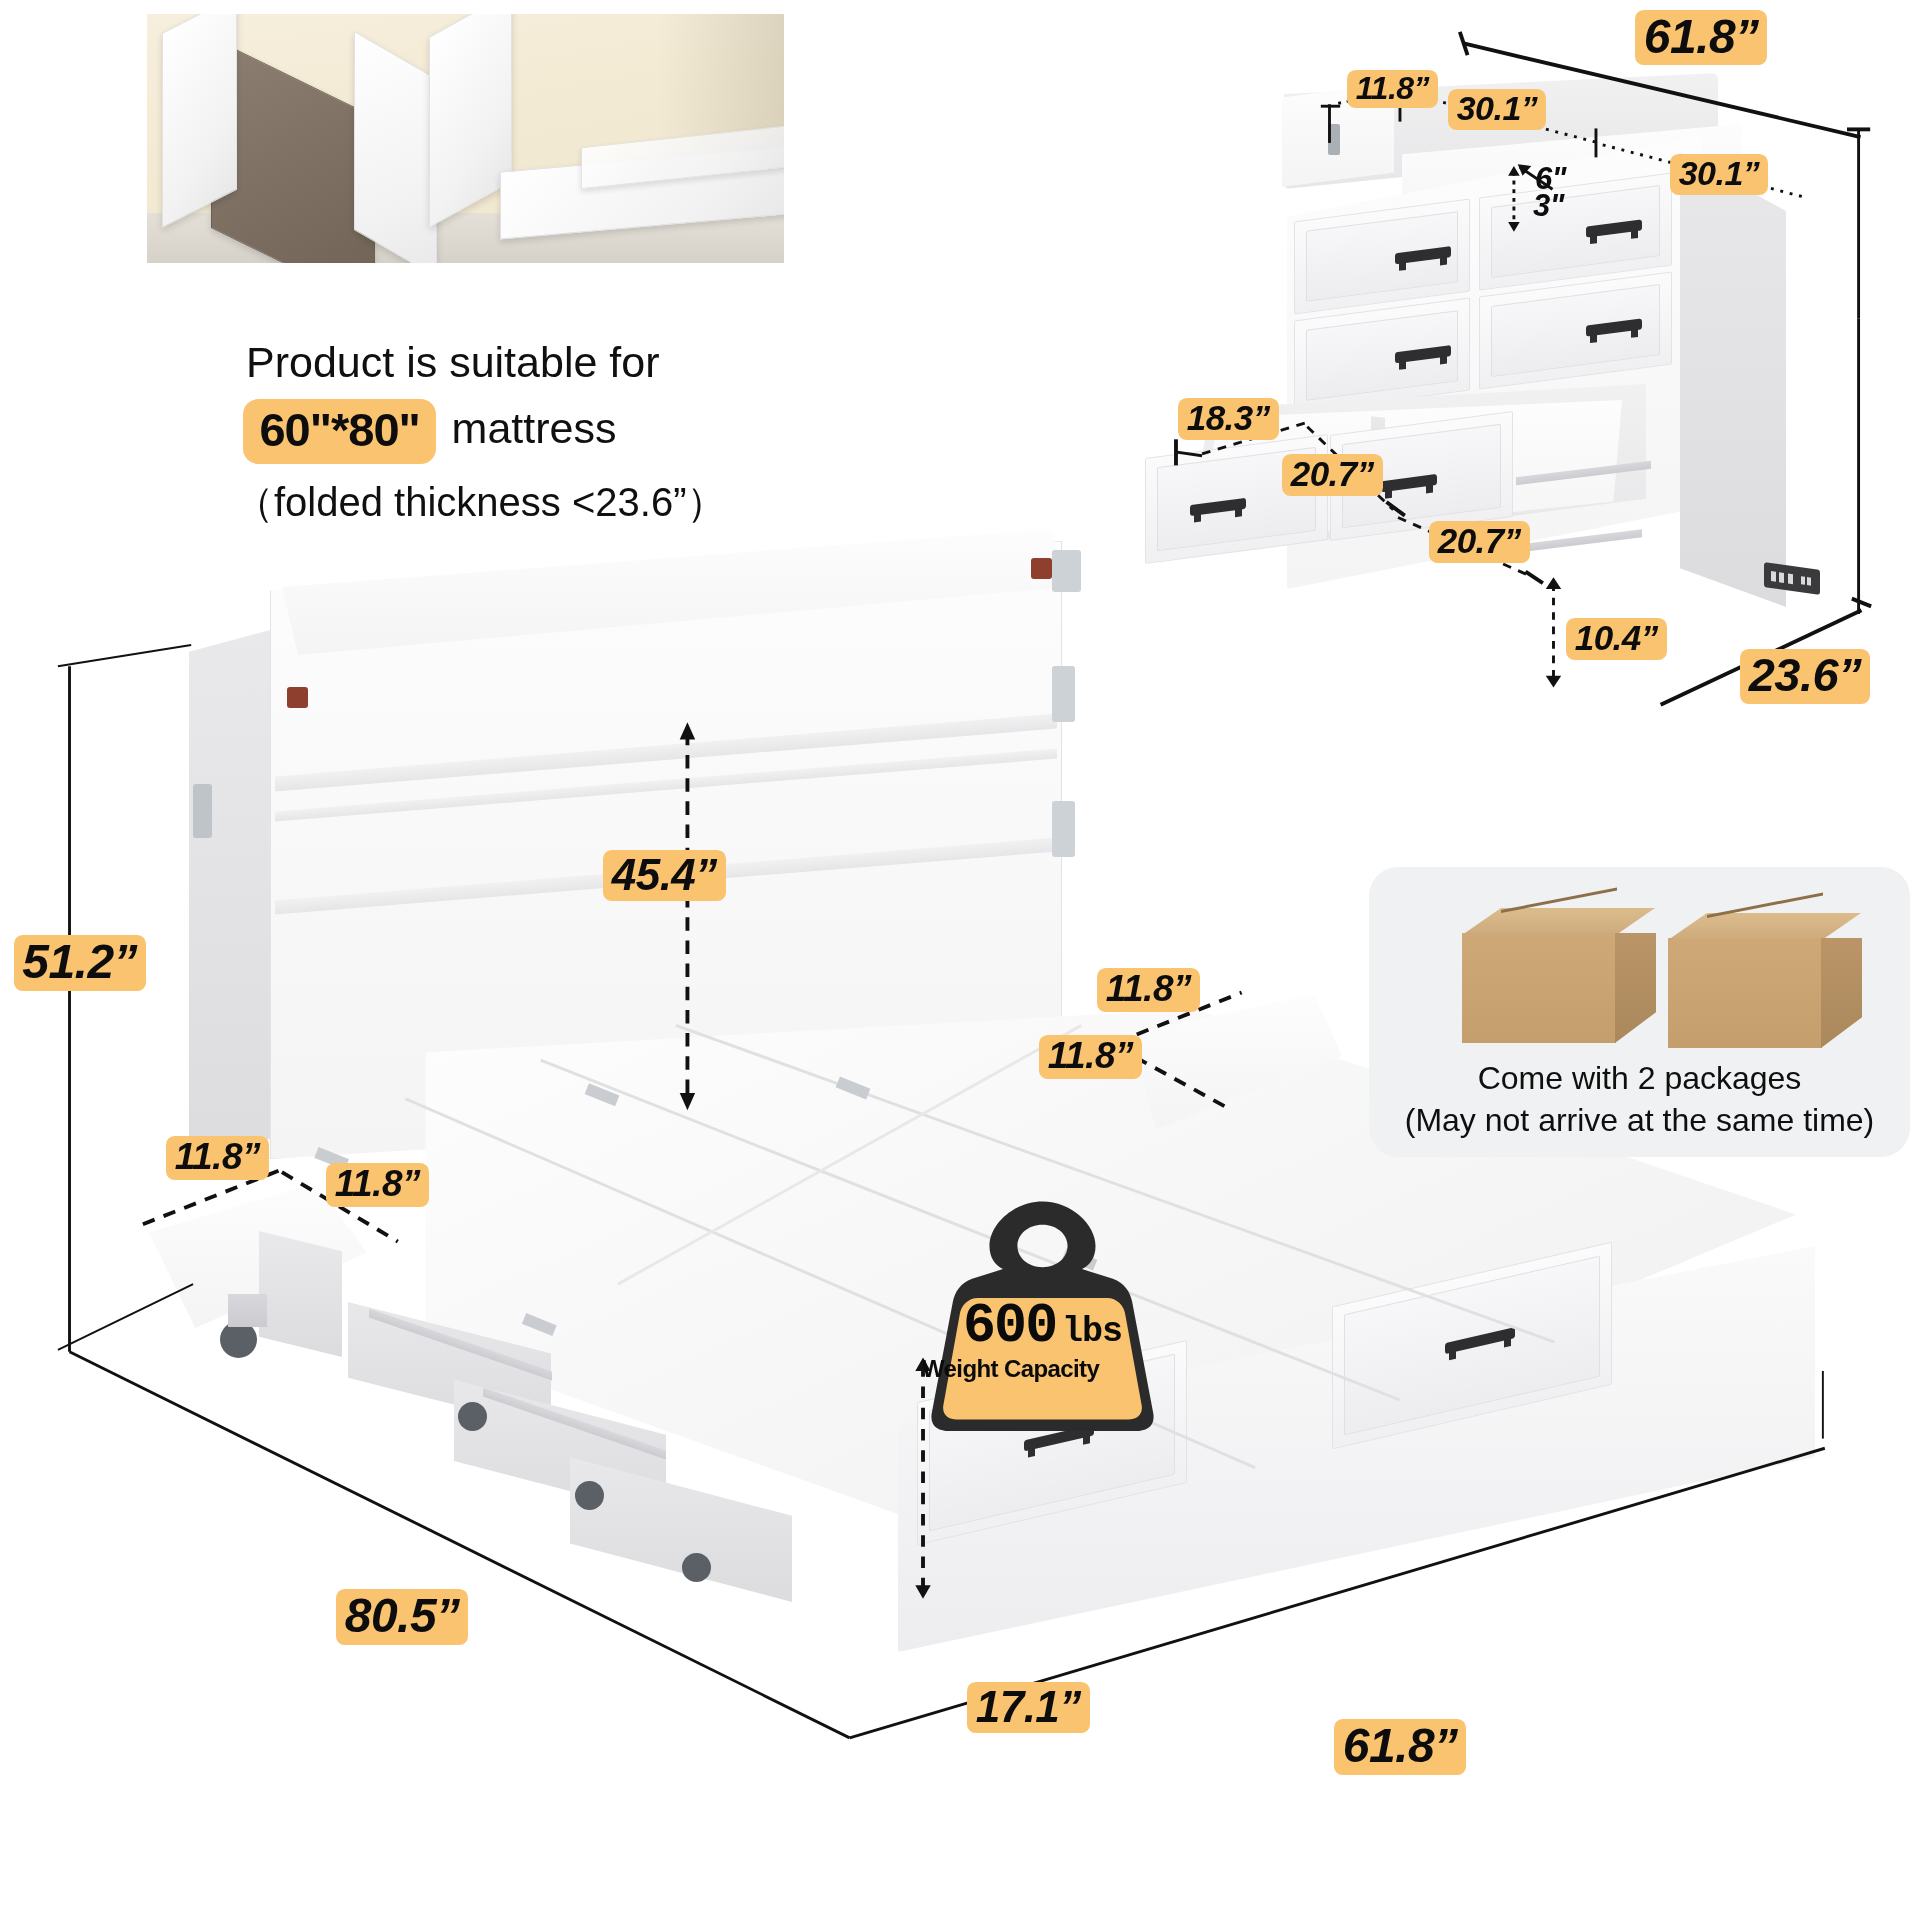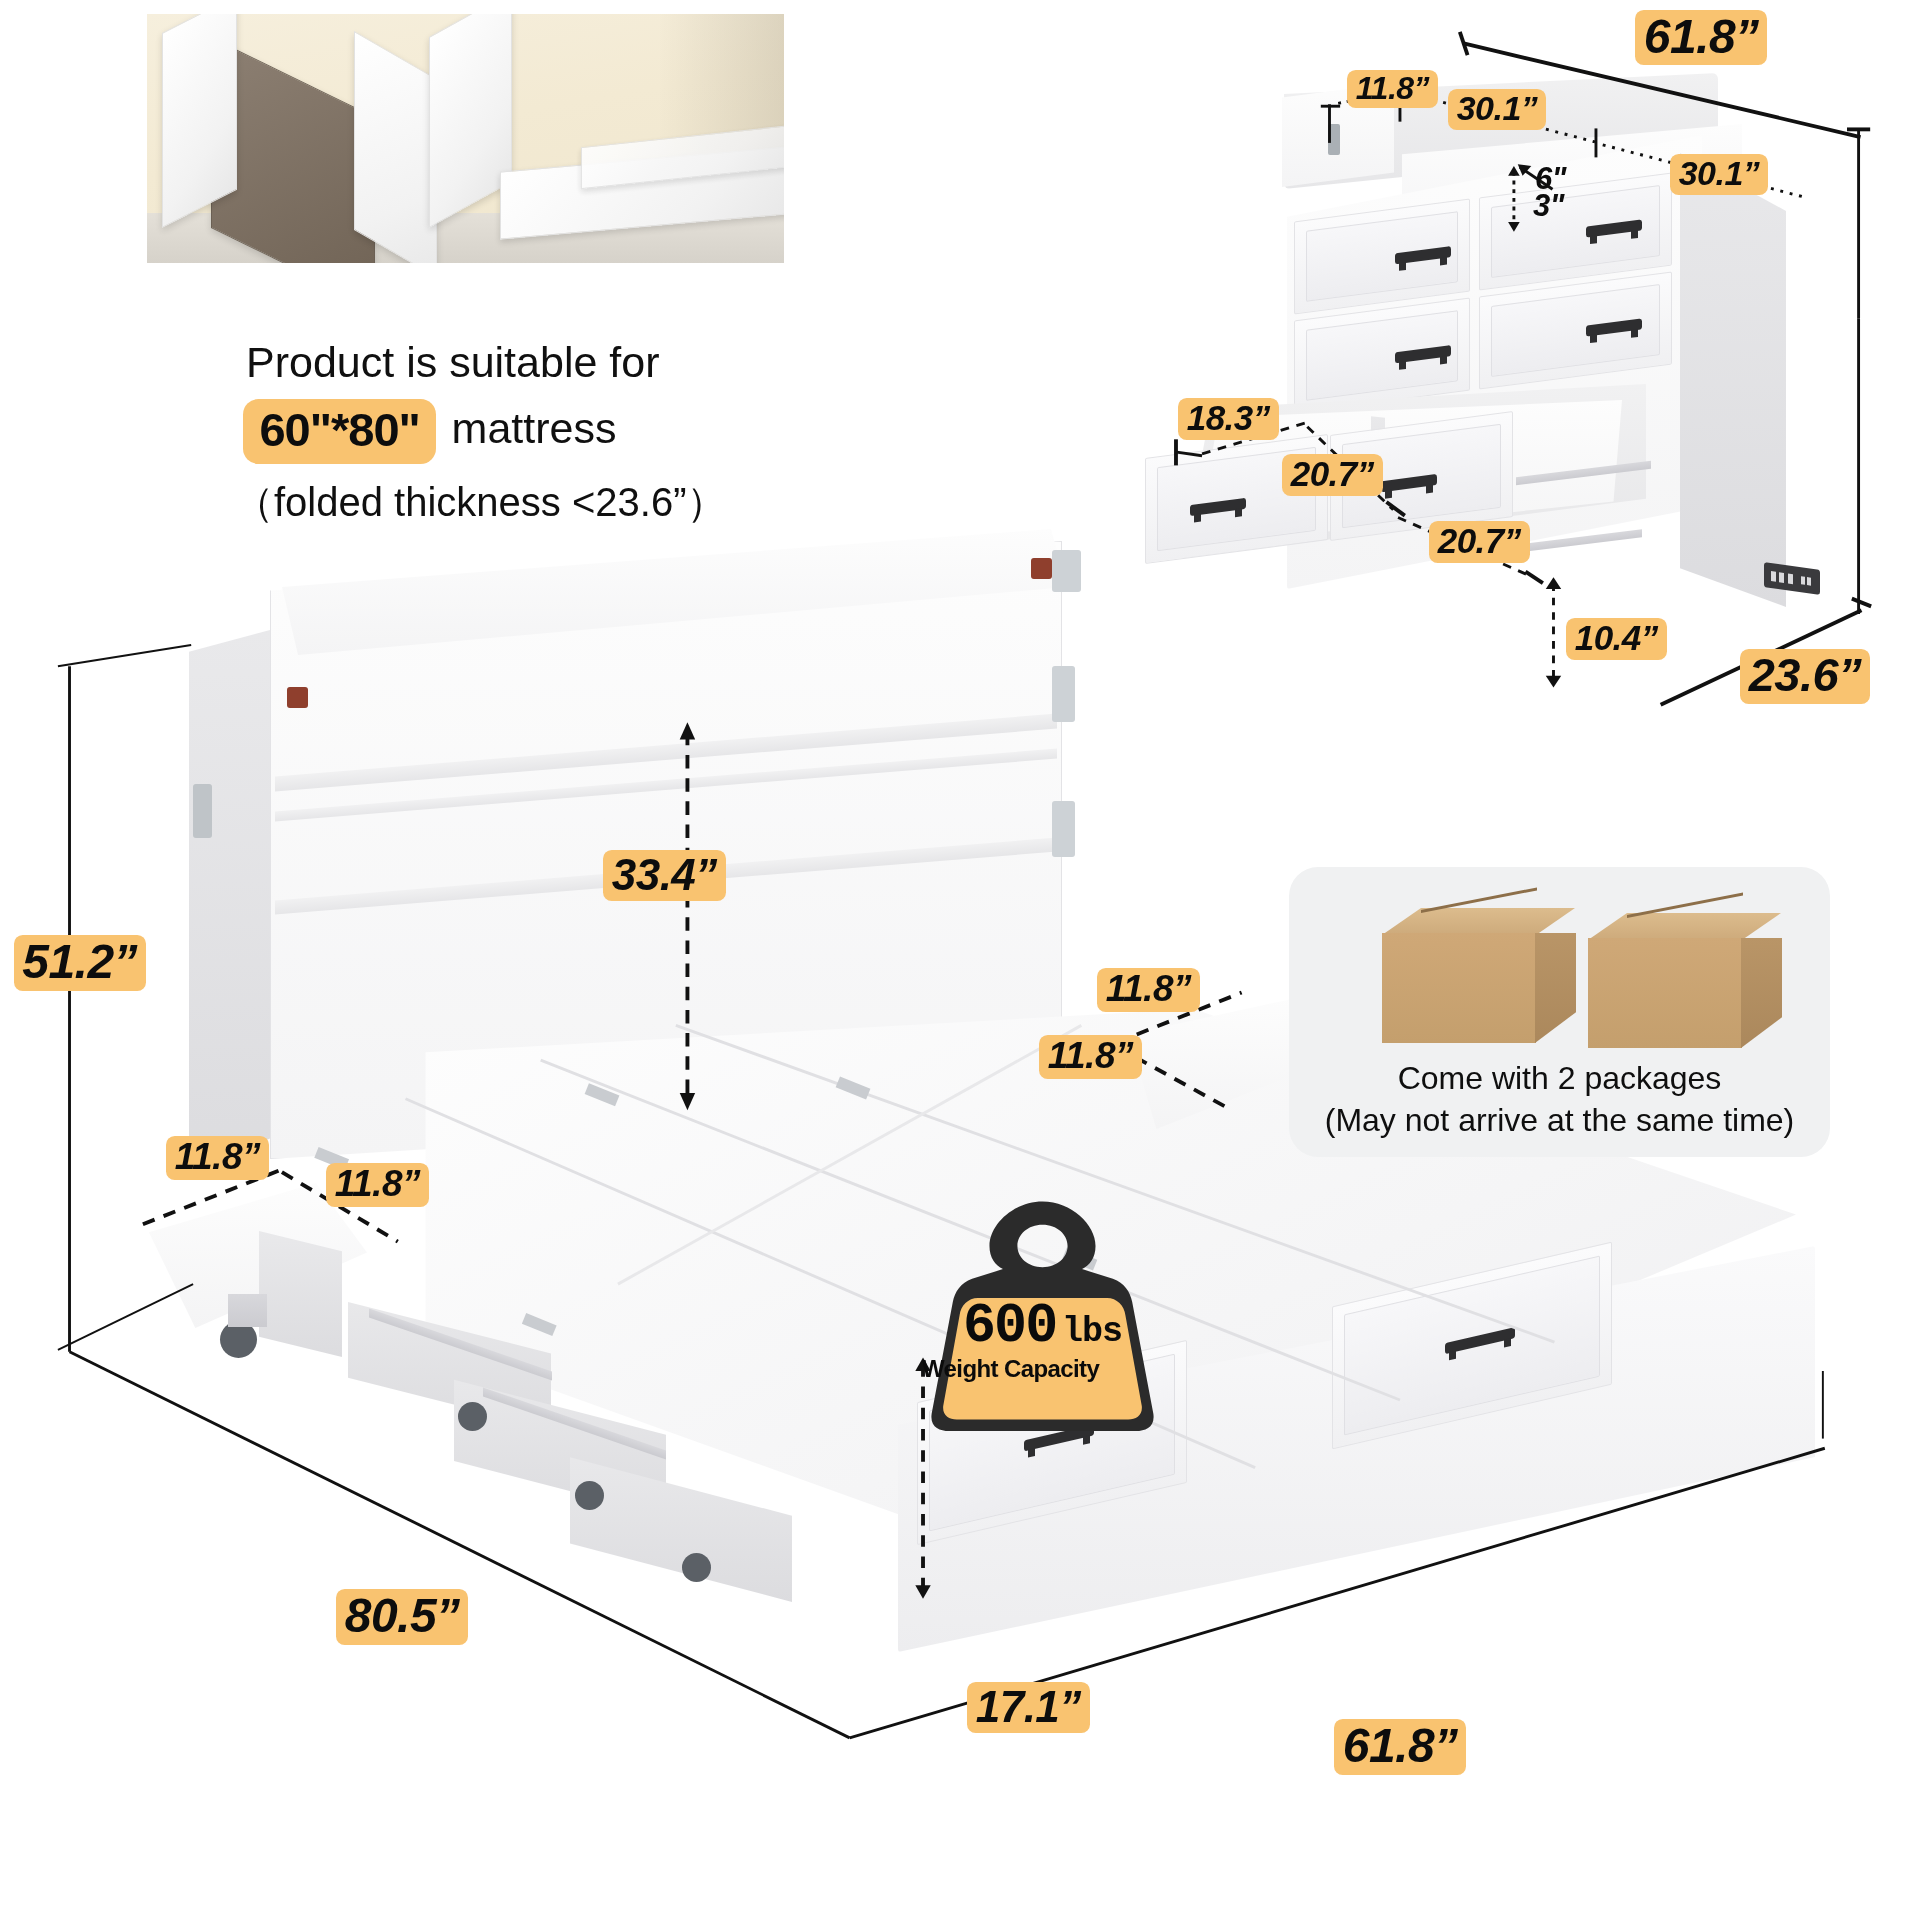--- a/index.html
+++ b/index.html
@@ -55,21 +55,21 @@
     font-family:"Liberation Sans", sans-serif;
   }
   .pill {
     display:inline-block; background:#F9C370; border-radius:15.4px;
     padding: 2.9px 16.4px 6.8px 16.4px; font-weight:bold; font-size:47px; color:#0d0d0d;
     letter-spacing:-1px; vertical-align:middle;
   }
 
   
   #packages-panel{
-    position:absolute; left:1289px; top:867px; width:541px; height:290px;
+    position:absolute; left:1369px; top:867px; width:541px; height:290px;
     background:#f0f1f2; border-radius:29px; z-index: 30;
   }
   .box3d{ position:absolute; }
   .box-front{ position:absolute; background:linear-gradient(180deg,#cfa877,#c49f6d); }
   .box-side{ position:absolute; background:linear-gradient(180deg,#b99567,#ab885c); }
   .box-top{ position:absolute; background:linear-gradient(180deg,#dcbc8d,#cdaa7b); }
   .pkg-text{ position:absolute; width:100%; text-align:center; font-size:32px; color:#0f0f0f; }
 
   
   .srf { position:absolute; }
@@ -327,21 +327,21 @@
 
     <line x1="148" y1="1268" x2="290" y2="1212" stroke="#111" stroke-width="4" stroke-dasharray="13 10"></line>
     <line x1="292" y1="1214" x2="412" y2="1286" stroke="#111" stroke-width="4" stroke-dasharray="13 10"></line>
 
     <line x1="956" y1="1414" x2="956" y2="1650" stroke="#111" stroke-width="4" stroke-dasharray="12 10"></line>
     <path d="M948 1420 L964 1420 L956 1406 Z" fill="#111"></path>
     <path d="M948 1642 L964 1642 L956 1656 Z" fill="#111"></path>
   </svg>
 
   <div class="dim" style="left:13.5px; top:935px; font-size:48px;">51.2”</div>
-  <div class="dim" style="left:603px; top:850px; font-size:44px;">33.4”</div>
+  <div class="dim" style="left:603px; top:850px; font-size:44px;">45.4”</div>
   <div class="dim" style="left:1097px; top:968px; font-size:37px;">11.8”</div>
   <div class="dim" style="left:1039px; top:1035px; font-size:37px;">11.8”</div>
   <div class="dim" style="left:166px; top:1136px; font-size:37px;">11.8”</div>
   <div class="dim" style="left:326px; top:1163px; font-size:37px;">11.8”</div>
   <div class="dim" style="left:336px; top:1556px; font-size:48px;margin-top:33px;">80.5”</div>
   <div class="dim" style="left:967px; top:1682px; font-size:44px;">17.1”</div>
   <div class="dim" style="left:1334px; top:1719px; font-size:48px;">61.8”</div>
 
   <div id="weight-badge">
     <svg width="241" height="251" viewBox="0 0 250 260">

